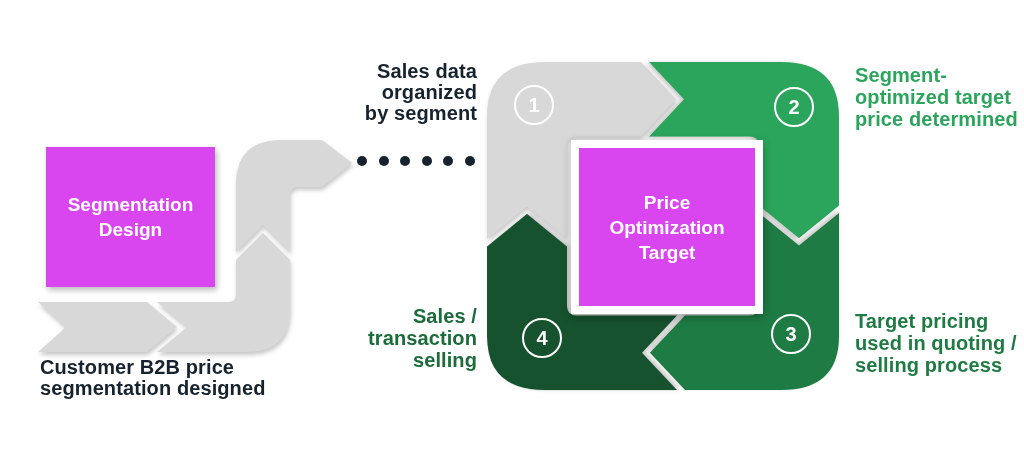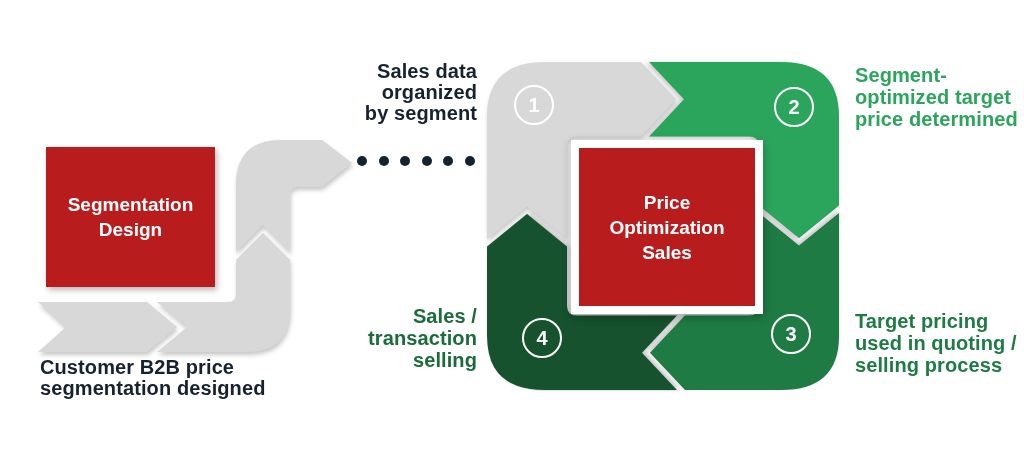--- a/index.html
+++ b/index.html
@@ -12,21 +12,21 @@
   .lbl{
     position:absolute;font-weight:bold;white-space:pre-line;
     font-size:20px;line-height:21px;letter-spacing:0.1px;
   }
   .navytxt{color:#16222E;}
   .g-bright{color:#2BA55C;}
   .g-mid{color:#1E7B43;}
   .g-dark{color:#1B6B3B;}
   .ralign{text-align:right;}
   .navybox{
-    position:absolute;background:#b91c1c;color:#fff;
+    position:absolute;background:#d946ef;color:#fff;
     display:flex;align-items:center;justify-content:center;text-align:center;
     font-weight:bold;white-space:pre-line;
     box-shadow:2px 3px 6px rgba(0,0,0,0.28);
   }
   #seg-box{left:46px;top:147px;width:169px;height:140px;font-size:19px;line-height:25px;}
   #center-box{
     left:571px;top:140px;width:192px;height:174px;
     border:8px solid #ffffff;box-sizing:border-box;
     font-size:19px;line-height:25px;
     box-shadow:0 3px 9px rgba(0,0,0,0.30);
@@ -90,21 +90,21 @@
   <div id="lbl-step3" class="lbl g-mid">Target pricing
 used in quoting /
 selling process</div>
   <div id="lbl-step4" class="lbl g-dark ralign">Sales /
 transaction
 selling</div>
 
   <div id="center-box" class="navybox">
     <span>Price
 Optimization
-Sales</span>
+Target</span>
   </div>
 
   <div class="badge" style="left:534px;top:105px;">1</div>
   <div class="badge" style="left:794px;top:107px;">2</div>
   <div class="badge" style="left:791px;top:334px;">3</div>
   <div class="badge" style="left:542px;top:338px;">4</div>
 
 </div>
 
 </body></html>

